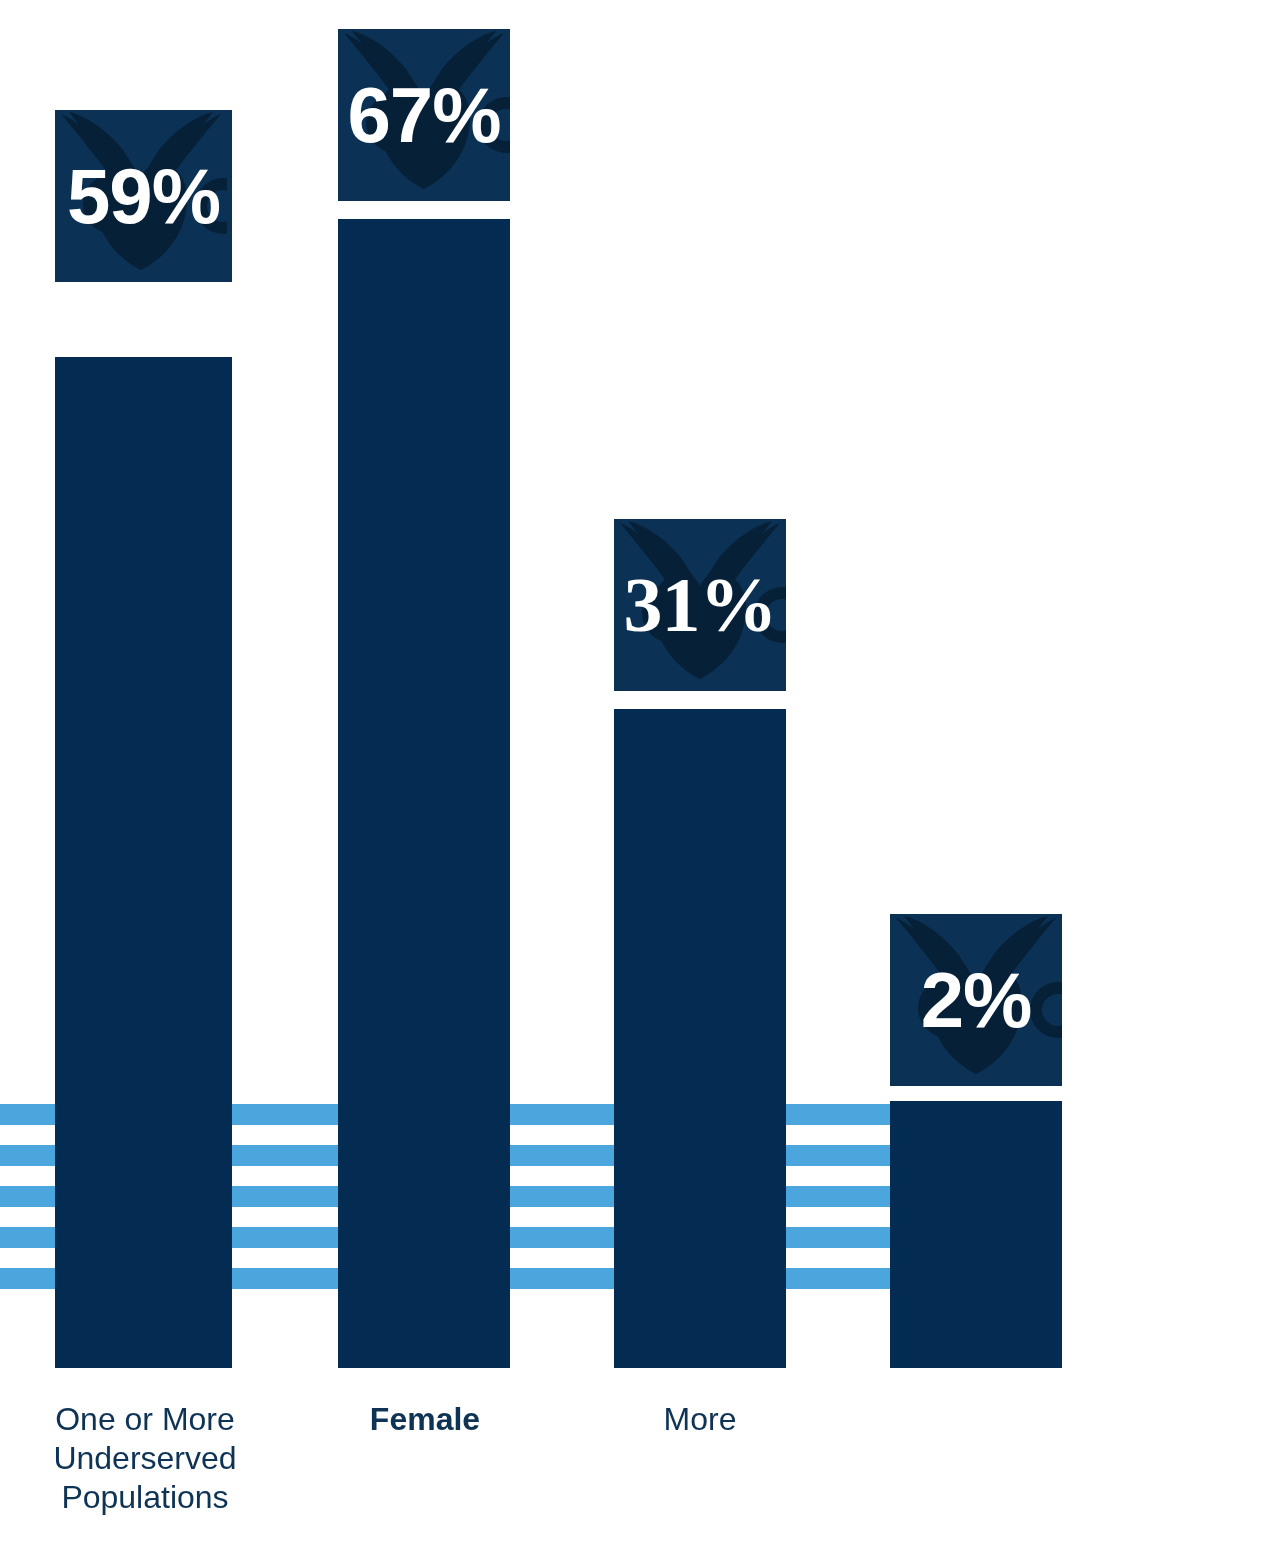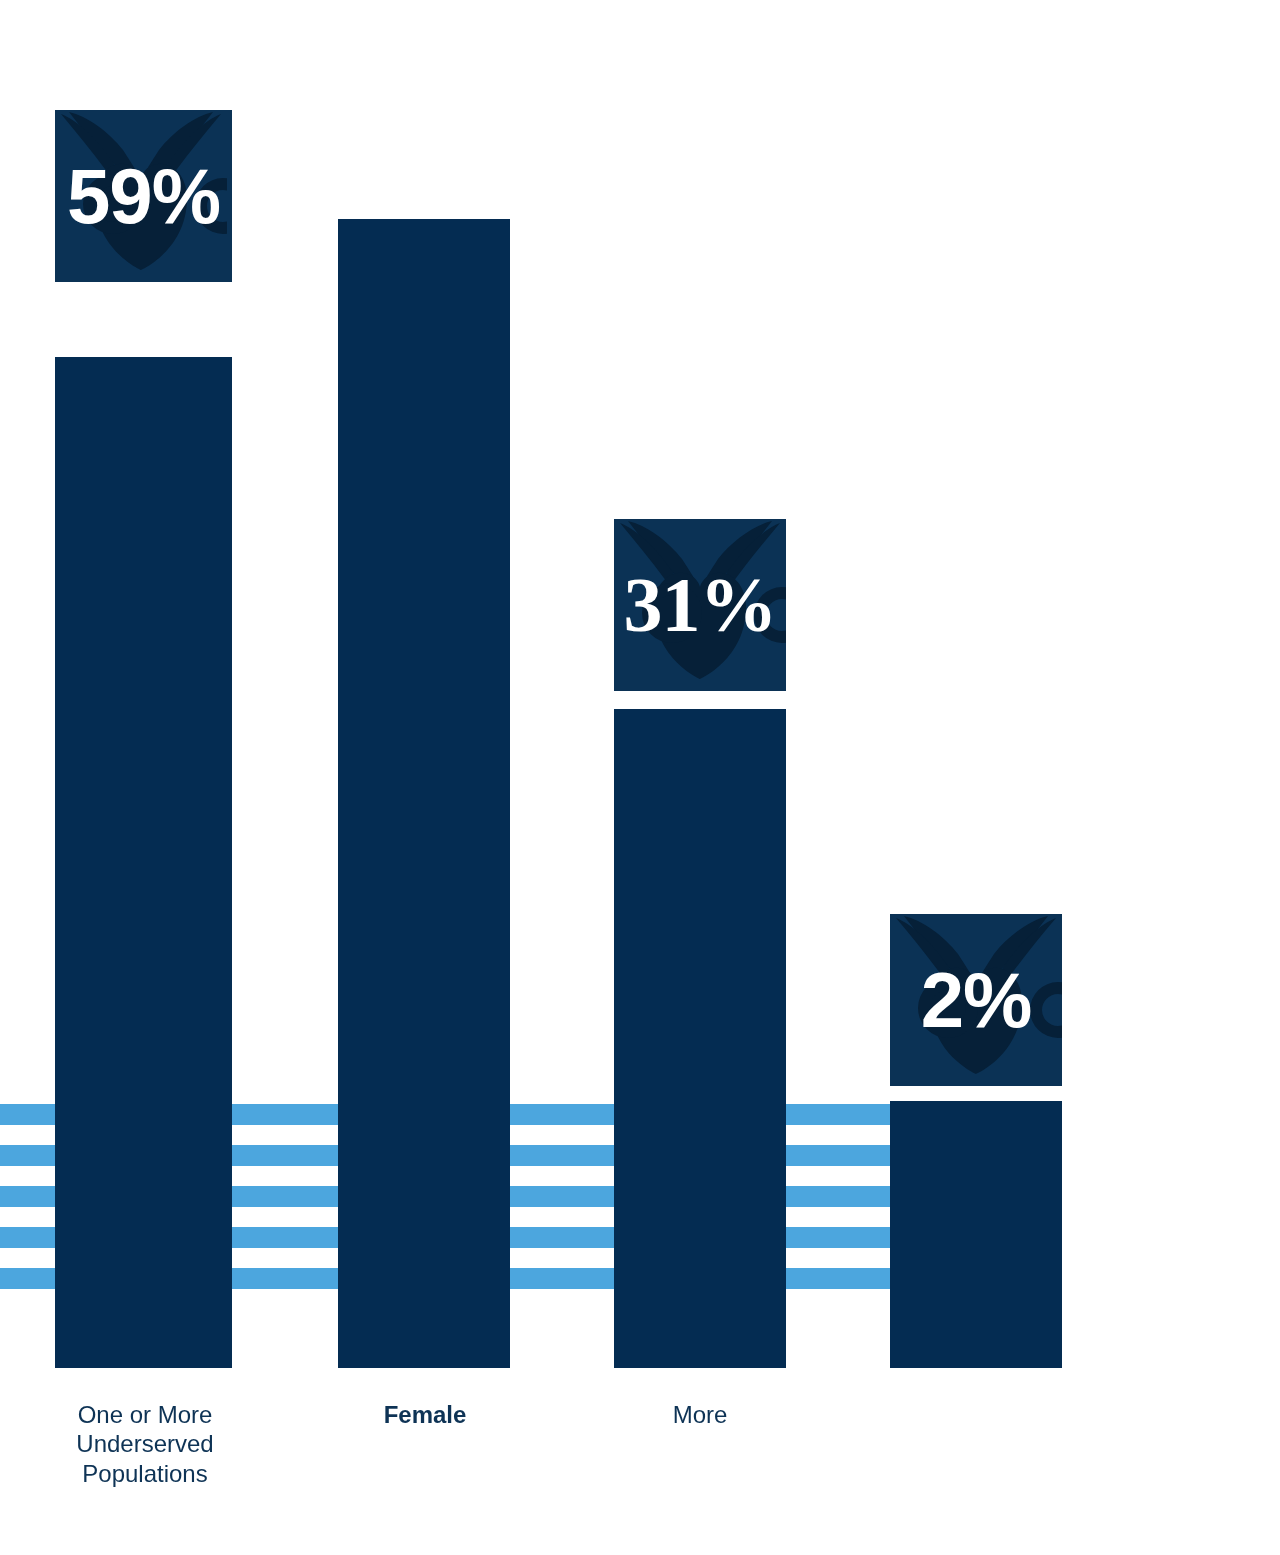--- a/index.html
+++ b/index.html
@@ -101,21 +101,21 @@
     letter-spacing: -1px;
     line-height: 1;
     z-index: 3;
   }
 
   
   .cat-label {
     position: absolute;
     top: 1400px;
     color: #0e3355;
-    font-size: 24px;
+    font-size: 32px;
     line-height: 1.22;
     text-align: center;
     font-weight: 400;
     z-index: 3;
     white-space: pre-line;
   }
 </style>
 </head>
 <body>
 
@@ -144,20 +144,34 @@
               <path d="M168 96 m -28 0 a 28 28 0 1 0 56 0 a 28 28 0 1 0 -56 0 Z M168 96 m -16 0 a 16 16 0 1 1 32 0 a 16 16 0 1 1 -32 0 Z" fill-rule="evenodd"></path>
             </g>
           </svg>
         </div>
         <div class="value-text">59%</div>
       </div>
     </div>
 
     <div class="bar-group" style="left:338px; width:172px; height:1340px;">
       <div class="bar-body" style="height:1149px;"></div>
+      <div class="value-chip" style="bottom:1167px;">
+        <div class="chip-watermark">
+          <svg viewBox="0 0 172 172" xmlns="http://www.w3.org/2000/svg">
+            <g fill="#062038">
+              <path d="M14 2 C 40 36, 62 58, 86 78 C 110 58, 132 36, 158 2 C 140 6, 118 22, 104 40 C 96 52, 90 62, 86 70 C 82 62, 76 52, 68 40 C 54 22, 32 6, 14 2 Z"></path>
+              <path d="M6 4 C 38 42, 66 78, 86 114 C 106 78, 134 42, 166 4 C 150 10, 128 30, 110 58 C 98 78, 90 96, 86 106 C 82 96, 74 78, 62 58 C 44 30, 22 10, 6 4 Z"></path>
+              <path d="M40 88 C 40 140, 86 160, 86 160 C 86 160, 132 140, 132 88 C 132 62, 112 48, 96 56 C 90 59, 87 64, 86 68 C 85 64, 82 59, 76 56 C 60 48, 40 62, 40 88 Z"></path>
+              <path d="M58 94 m -30 0 a 30 30 0 1 0 60 0 a 30 30 0 1 0 -60 0 Z M58 94 m -18 0 a 18 18 0 1 1 36 0 a 18 18 0 1 1 -36 0 Z" fill-rule="evenodd"></path>
+              <path d="M168 96 m -28 0 a 28 28 0 1 0 56 0 a 28 28 0 1 0 -56 0 Z M168 96 m -16 0 a 16 16 0 1 1 32 0 a 16 16 0 1 1 -32 0 Z" fill-rule="evenodd"></path>
+            </g>
+          </svg>
+        </div>
+        <div class="value-text">67%</div>
+      </div>
     </div>
 
     <div class="bar-group" style="left:614px; width:172px; height:850px;">
       <div class="bar-body" style="height:659px;"></div>
       <div class="value-chip" style="bottom:677px;font-family:Liberation Serif, serif;">
         <div class="chip-watermark">
           <svg viewBox="0 0 172 172" xmlns="http://www.w3.org/2000/svg">
             <g fill="#062038">
               <path d="M14 2 C 40 36, 62 58, 86 78 C 110 58, 132 36, 158 2 C 140 6, 118 22, 104 40 C 96 52, 90 62, 86 70 C 82 62, 76 52, 68 40 C 54 22, 32 6, 14 2 Z"></path>
               <path d="M6 4 C 38 42, 66 78, 86 114 C 106 78, 134 42, 166 4 C 150 10, 128 30, 110 58 C 98 78, 90 96, 86 106 C 82 96, 74 78, 62 58 C 44 30, 22 10, 6 4 Z"></path>

